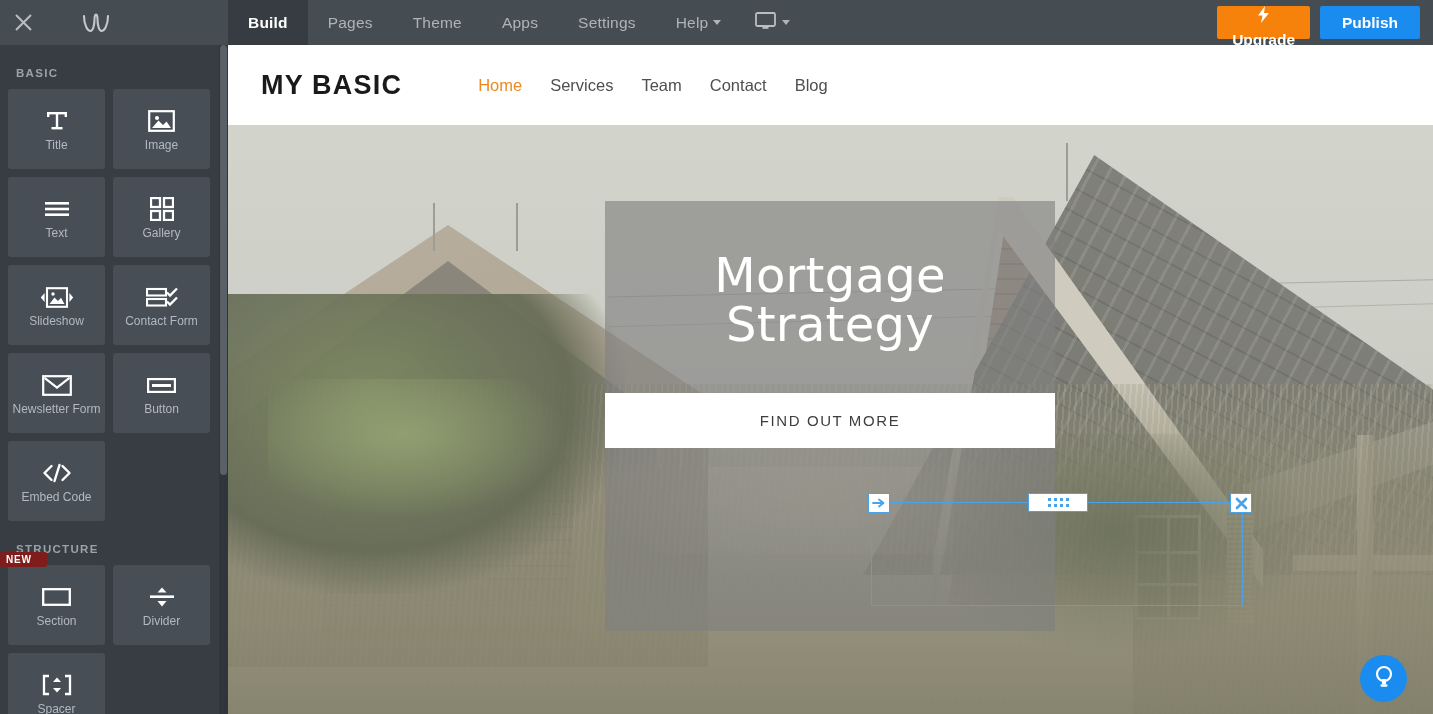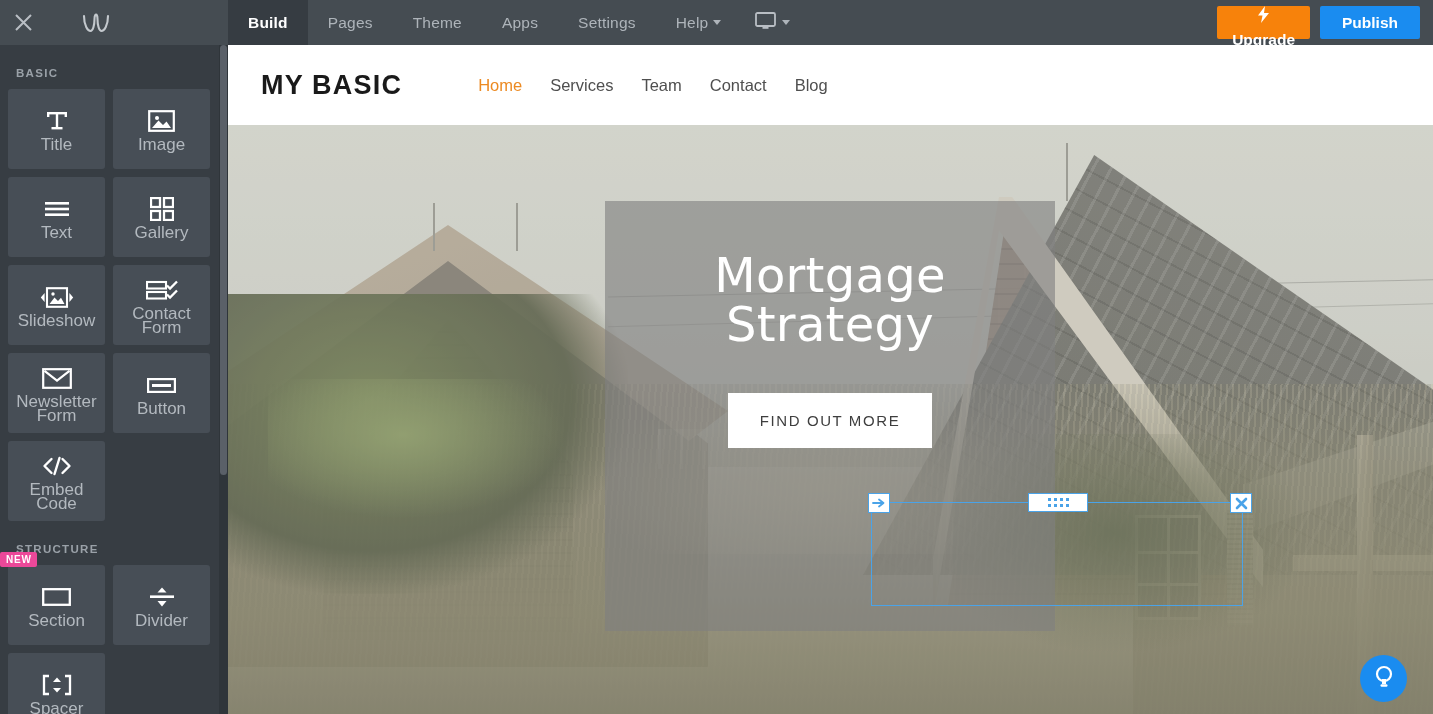--- a/index.html
+++ b/index.html
@@ -81,27 +81,27 @@
   .sb-grid { display: flex; flex-wrap: wrap; gap: 8px; }
   .sb-tile {
     position: relative;
     width: 97px; height: 80px;
     background: #474e56; border-radius: 3px;
     display: flex; flex-direction: column; align-items: center; justify-content: center;
     cursor: pointer; padding: 0 4px;
   }
   .sb-tile .ico { height: 30px; display: flex; align-items: center; justify-content: center; margin-bottom: 2px; }
   .sb-tile .lbl {
-    color: #b3b9bf; font-size: 17px; text-align: center; line-height: 14px;
+    color: #b3b9bf; font-size: 12px; text-align: center; line-height: 14px;
   }
   .sb-tile .lbl.two { line-height: 14px; }
   .new-badge {
     position: absolute; left: -8px; top: -13px;
-    background: #ec4899; color: #fff; font-size: 10px; font-weight: bold;
-    letter-spacing: .8px; padding: 2px 5px 2px 6px; border-radius: 2px;
+    background: #7f1d1d; color: #fff; font-size: 10px; font-weight: bold;
+    letter-spacing: .8px; padding: 2px 15px 2px 6px; border-radius: 2px;
     z-index: 3;
   }
   .sb-scroll-track {
     position: absolute; right: 0; top: 0; width: 9px; height: 100%;
     background: #2f353a;
   }
   .sb-scroll-thumb {
     position: absolute; right: 1px; top: 0px; width: 7px; height: 430px;
     background: #5a6068; border-radius: 4px;
   }
@@ -242,21 +242,21 @@
   .wire1 { position:absolute; left: 380px; top: 160px; width: 1100px; height: 1px; background: rgba(70,70,70,.35); transform: rotate(-1.2deg); }
   .wire2 { position:absolute; left: 380px; top: 186px; width: 1100px; height: 1px; background: rgba(70,70,70,.28); transform: rotate(-1.6deg); }
 
   
   .hero-panel {
     position: absolute; left: 377px; top: 76px; width: 450px; height: 430px;
     background: rgba(128,128,128,.62);
   }
   .hero-inner {
     position: absolute; left: 377px; top: 76px; width: 450px; height: 430px;
-    display: flex; flex-direction: column; align-items: center;
+    display: flex; flex-direction: column; 
   }
   .hero-title {
     margin-top: 50px;
     color: #ffffff; font-size: 48px; line-height: 49px; font-weight: normal;
     text-align: center; letter-spacing: .3px;
     font-family: "DejaVu Sans", sans-serif;
   }
   .hero-text {
     color: #f0f0f0; font-size: 17.5px; line-height: 30px;
     text-align: left; width: 346px; margin-top: 24px;

